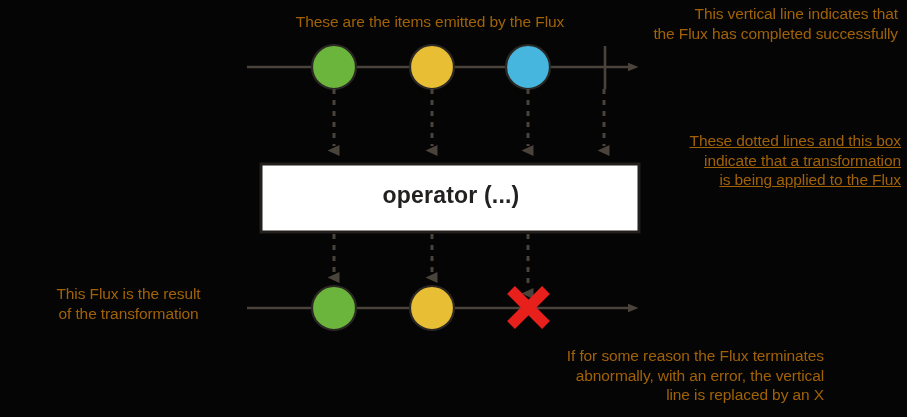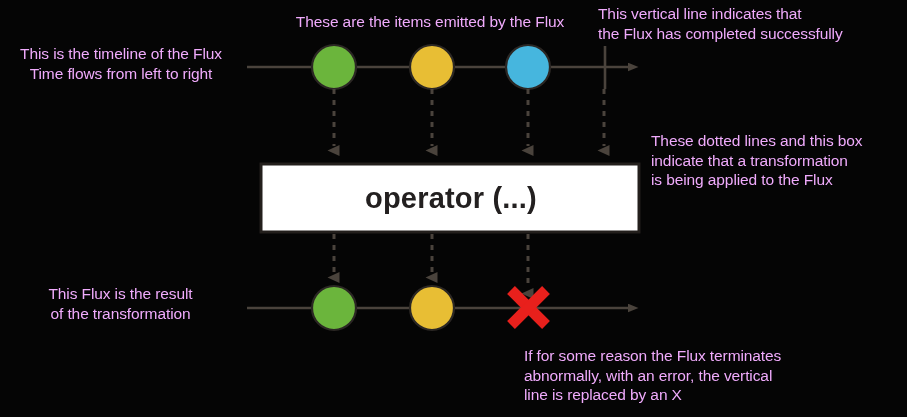--- a/index.html
+++ b/index.html
@@ -17,46 +17,46 @@
   }
   #marble-svg {
     position: absolute;
     left: 0;
     top: 0;
     width: 907px;
     height: 417px;
   }
   .anno {
     position: absolute;
-    color: #f0abfc;
+    color: #a16207;
     font-family: "Liberation Sans", sans-serif;
     font-size: 15.5px;
     line-height: 19.5px;
     white-space: pre;
     letter-spacing: -0.1px;
   }
   .anno.center { text-align: center; }
-  .anno.left   { text-align: left; }
+  .anno.left   { text-align: right; }
 
   #anno-timeline      { left: 8px;   top: 44px;  width: 226px; }
   #anno-items         { left: 280px; top: 12px;  width: 300px; }
   #anno-complete      { left: 598px; top: 4px;   width: 300px; }
-  #anno-transform     { left: 651px; top: 131px; width: 250px; }
+  #anno-transform     { left: 651px; top: 131px; width: 250px; text-decoration: underline; }
   #anno-boxtext       { left: 653px; top: 212px; width: 250px; }
-  #anno-result        { left: 22px;  top: 284px; width: 197px; }
+  #anno-result        { left: 30px;  top: 284px; width: 197px; }
   #anno-error         { left: 524px; top: 346px; width: 300px; }
 
   .op-label {
     position: absolute;
     left: 262px;
     top: 182px;
     width: 378px;
     text-align: center;
     font-family: "Liberation Sans", sans-serif;
-    font-size: 29px;
+    font-size: 23px;
     font-weight: bold;
     color: #232020;
     letter-spacing: 0.2px;
   }
 </style>
 </head>
 <body>
 
 <div id="stage">
 
@@ -101,22 +101,20 @@
       <circle cx="334" cy="308" r="22" fill="#6bb53c" stroke="#2b2724" stroke-width="2.2"></circle>
       <circle cx="432" cy="308" r="22" fill="#e8be34" stroke="#2b2724" stroke-width="2.2"></circle>
 
       <g stroke="#e8201c" stroke-width="11" stroke-linecap="butt">
         <line x1="511" y1="290" x2="546" y2="325"></line>
         <line x1="546" y1="290" x2="511" y2="325"></line>
       </g>
     </g>
   </svg>
 
-  <div class="anno center" id="anno-timeline">This is the timeline of the Flux
-Time flows from left to right</div>
 
   <div class="anno center" id="anno-items">These are the items emitted by the Flux</div>
 
   <div class="anno left" id="anno-complete">This vertical line indicates that
 the Flux has completed successfully</div>
 
   <div class="anno left" id="anno-transform">These dotted lines and this box
 indicate that a transformation
 is being applied to the Flux</div>
 

